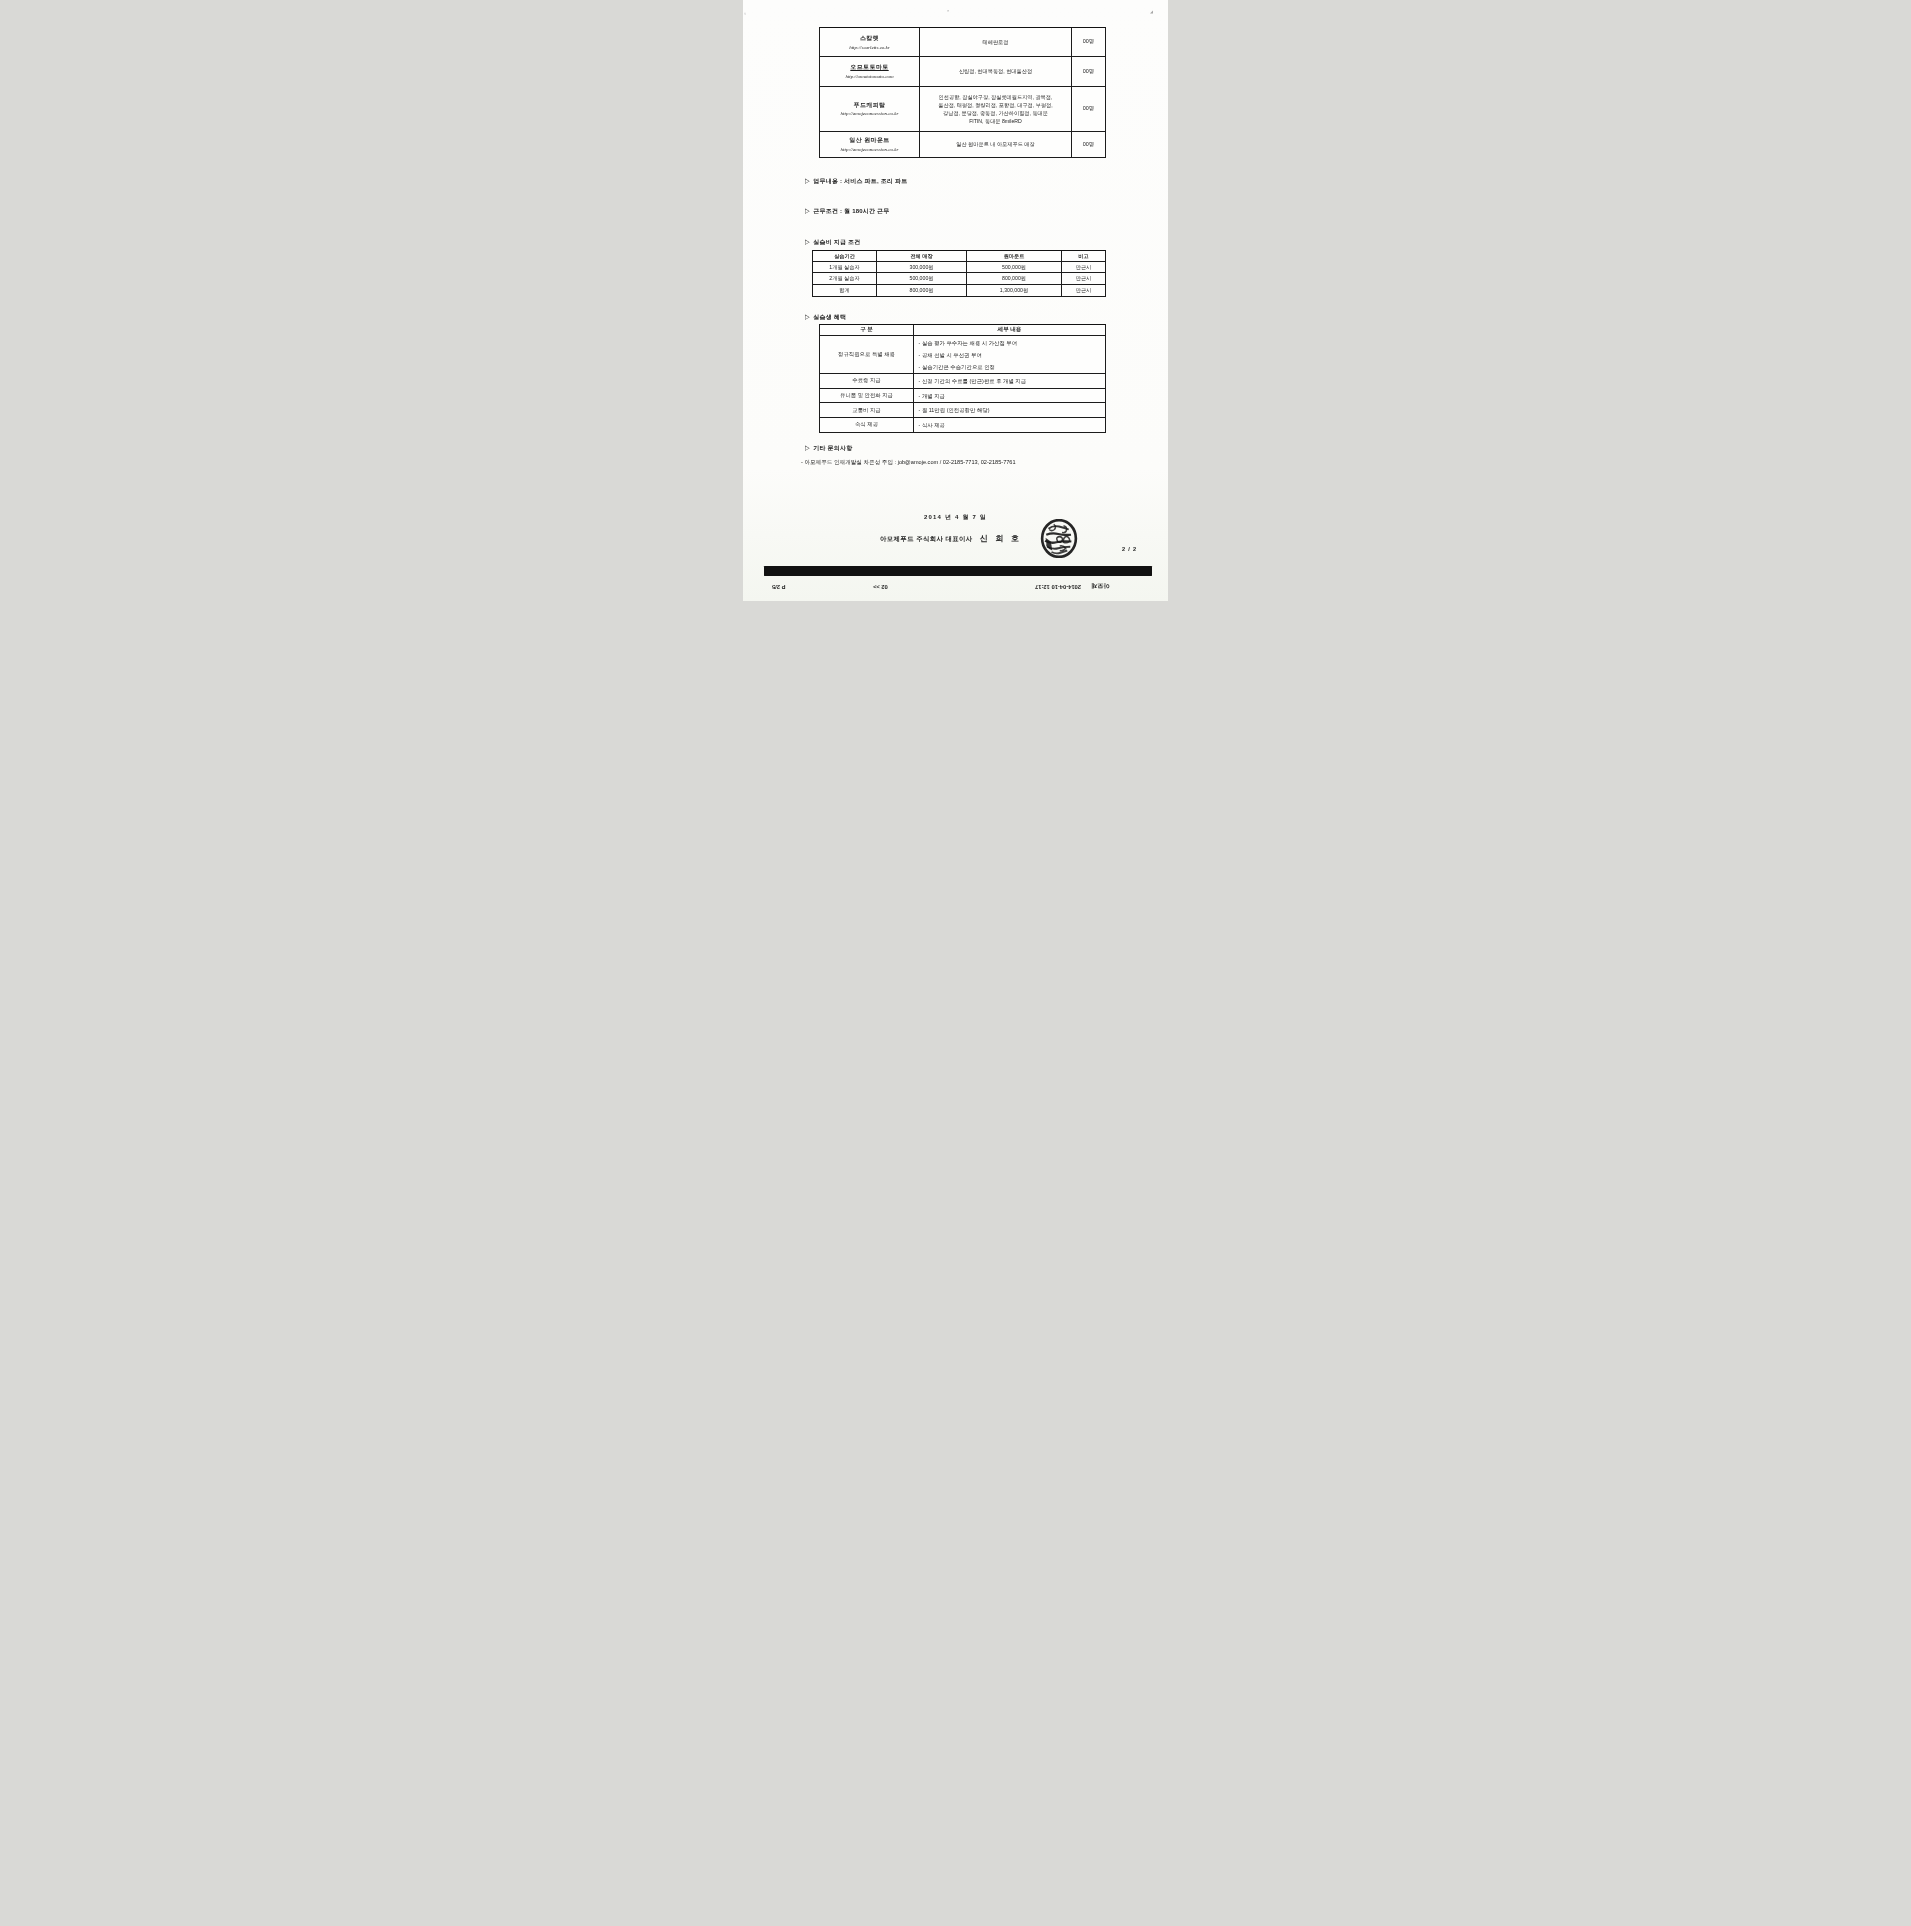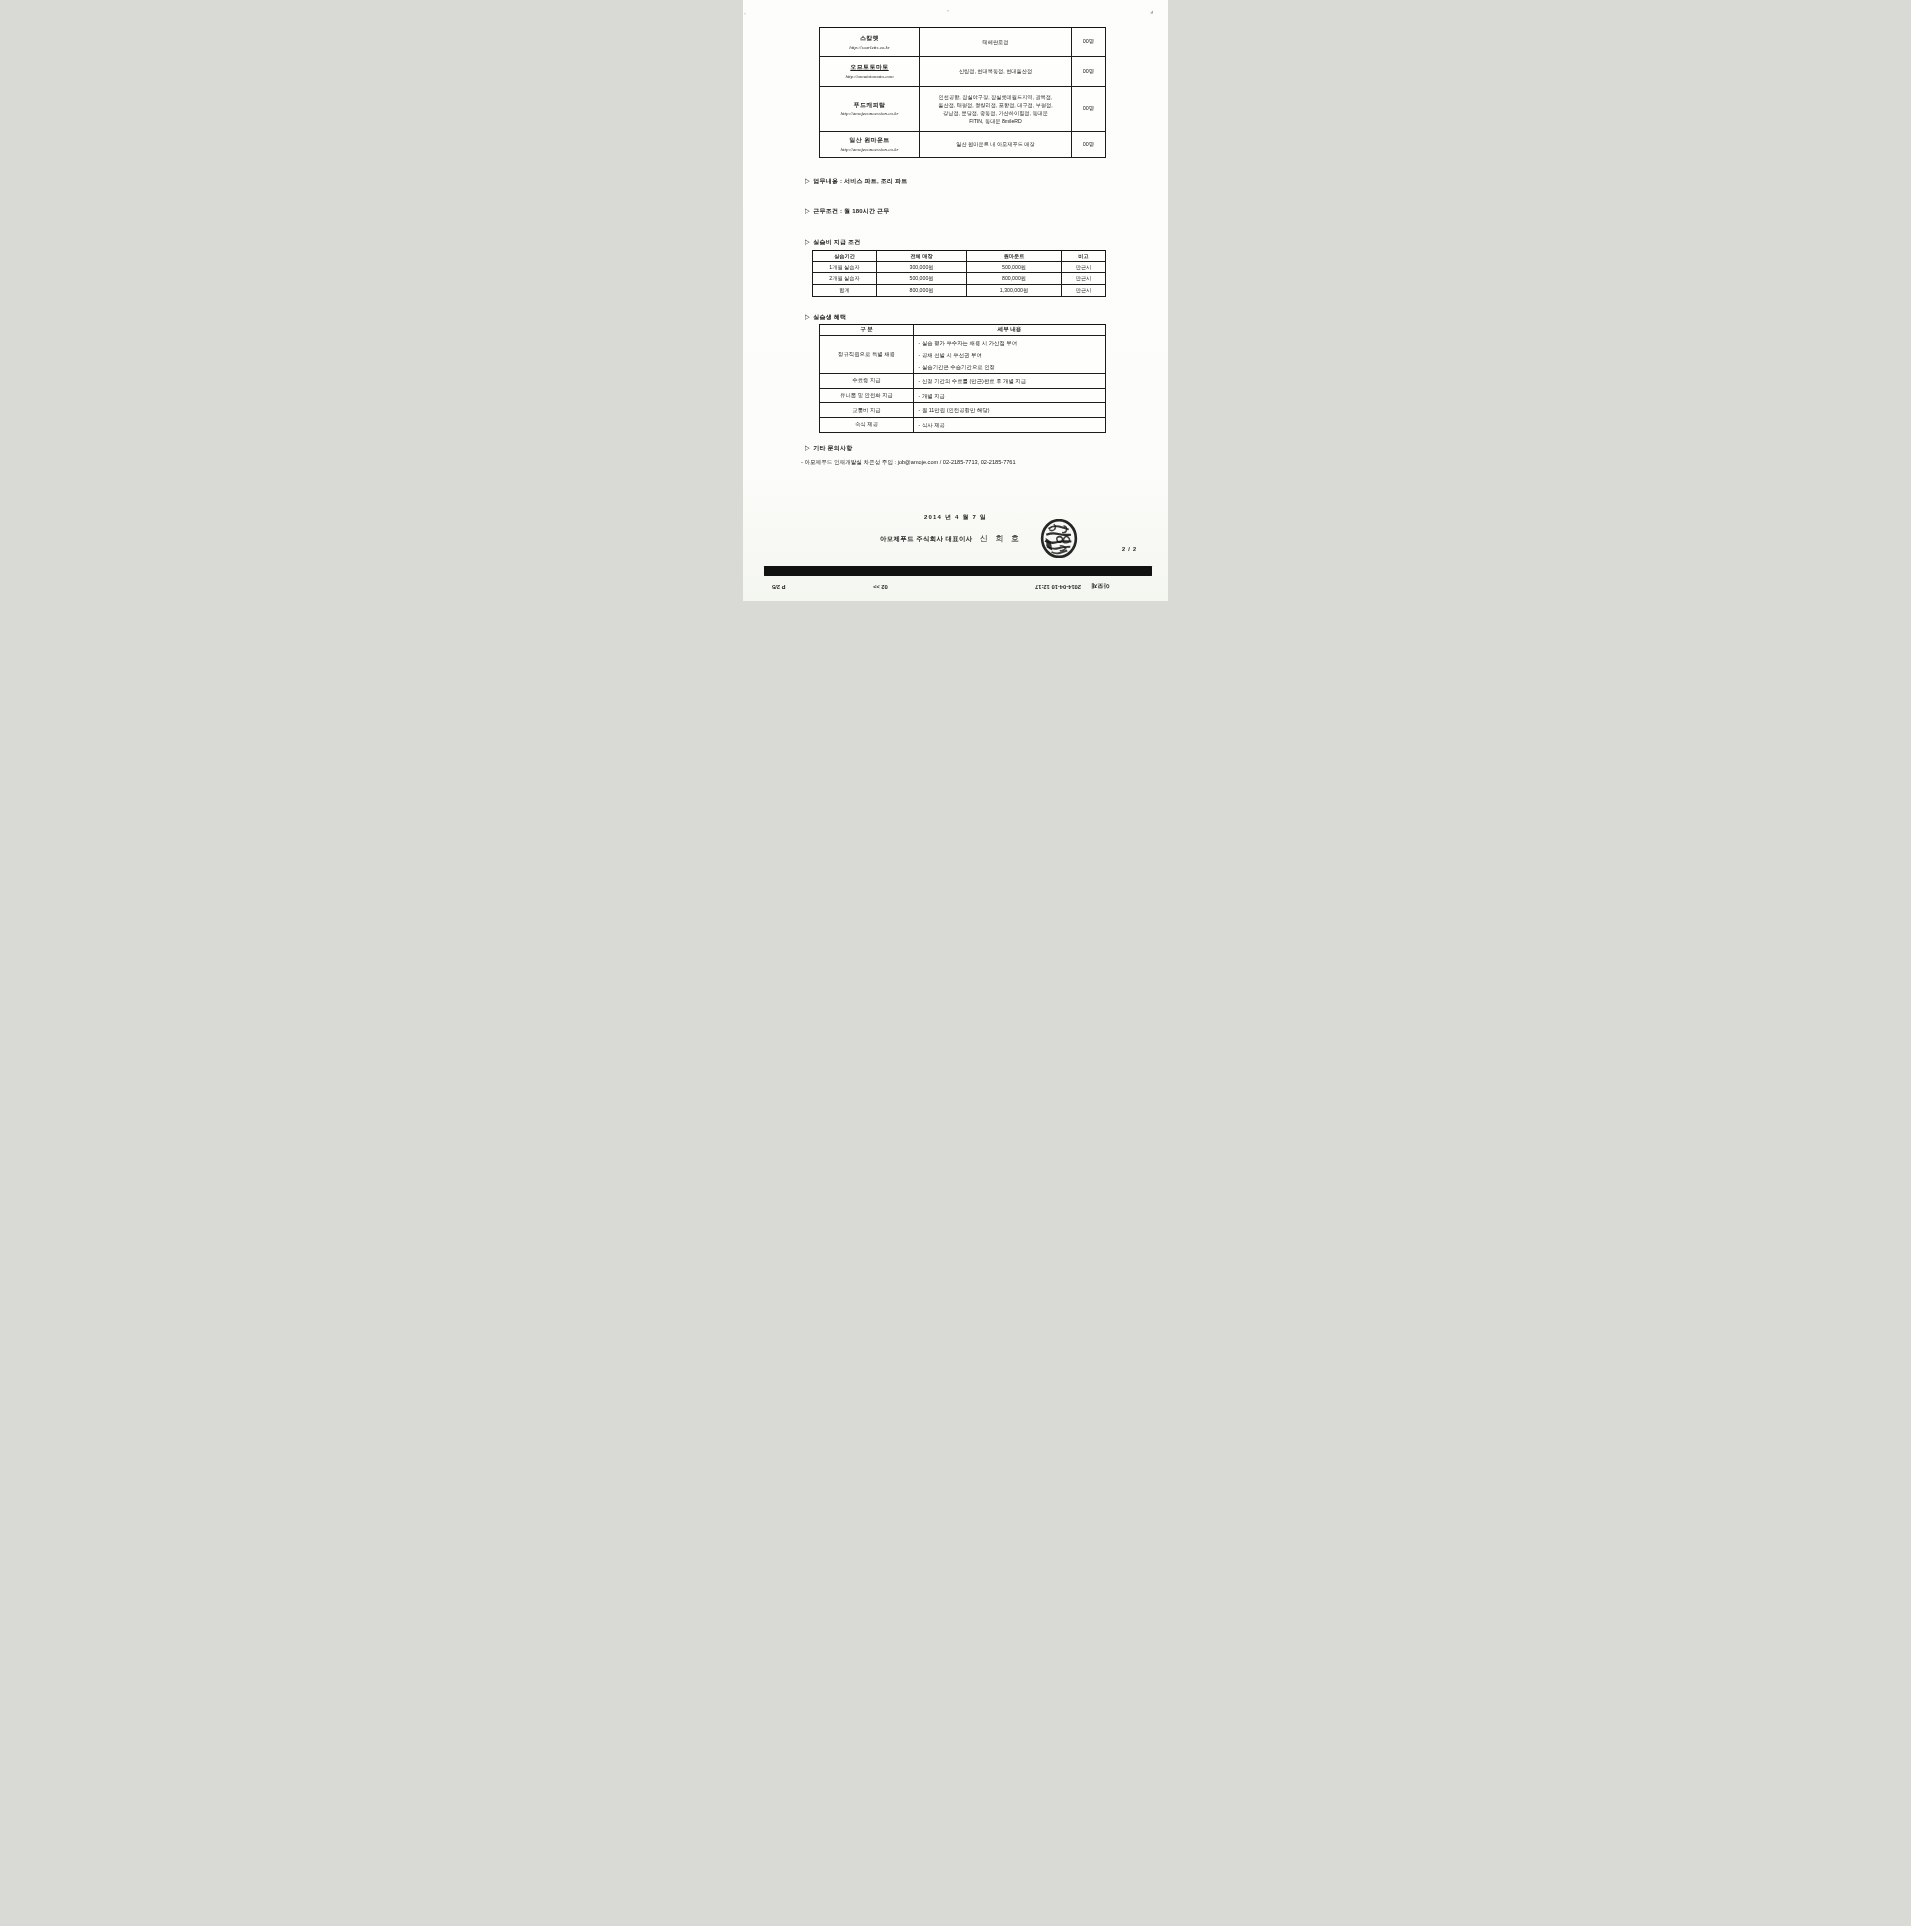--- a/index.html
+++ b/index.html
@@ -36,21 +36,21 @@
   .t3 .hd{height:11.2px;} .t3 .hd .tcell{font-weight:bold; font-size:5.6px;}
   .t3 .rr{min-height:11.2px;}
   .t3 .lbl{font-size:5.4px;}
   .t3 .det{align-items:flex-start; text-align:left; padding-left:4.6px; font-size:5.4px; line-height:12px;}
   .t3 .det div{white-space:nowrap;}
   
   .contact{position:absolute; left:58px; top:459px; font-size:5.6px; white-space:nowrap;}
   .dateline{position:absolute; left:0; top:513px; width:100%; text-align:center; font-weight:bold; font-size:6px; letter-spacing:1.2px;}
   .sig{position:absolute; left:137px; top:533px; white-space:nowrap;}
   .sig .co{font-size:6.4px; font-weight:bold; letter-spacing:0.4px;}
-  .sig .ceo{font-size:8px; font-weight:normal; letter-spacing:2.7px; margin-left:5.4px;}
+  .sig .ceo{font-size:8px; font-weight:bold; letter-spacing:2.7px; margin-left:5.4px;}
   .stamp{position:absolute; left:297px; top:519px; width:38px; height:39px;}
   .pagenum{position:absolute; left:379px; top:546px; font-weight:bold; font-size:5.6px; letter-spacing:0.8px;}
   
   .bar{position:absolute; left:21px; top:566px; width:388px; height:10.4px; background:#111; border-radius:0.4px;}
   .fx{position:absolute; top:580px; height:10px; font-weight:bold; font-size:5.8px; color:#222; transform:rotate(180deg); white-space:nowrap;}
   .fx.l{left:29px;} .fx.m{left:130px;} .fx.r{left:292px;}
   .fx .kr{font-size:6.2px; margin-right:10px;}
   
   .speck{position:absolute; color:#8a8a8a; font-size:3.9px; opacity:.75;}
 </style>

